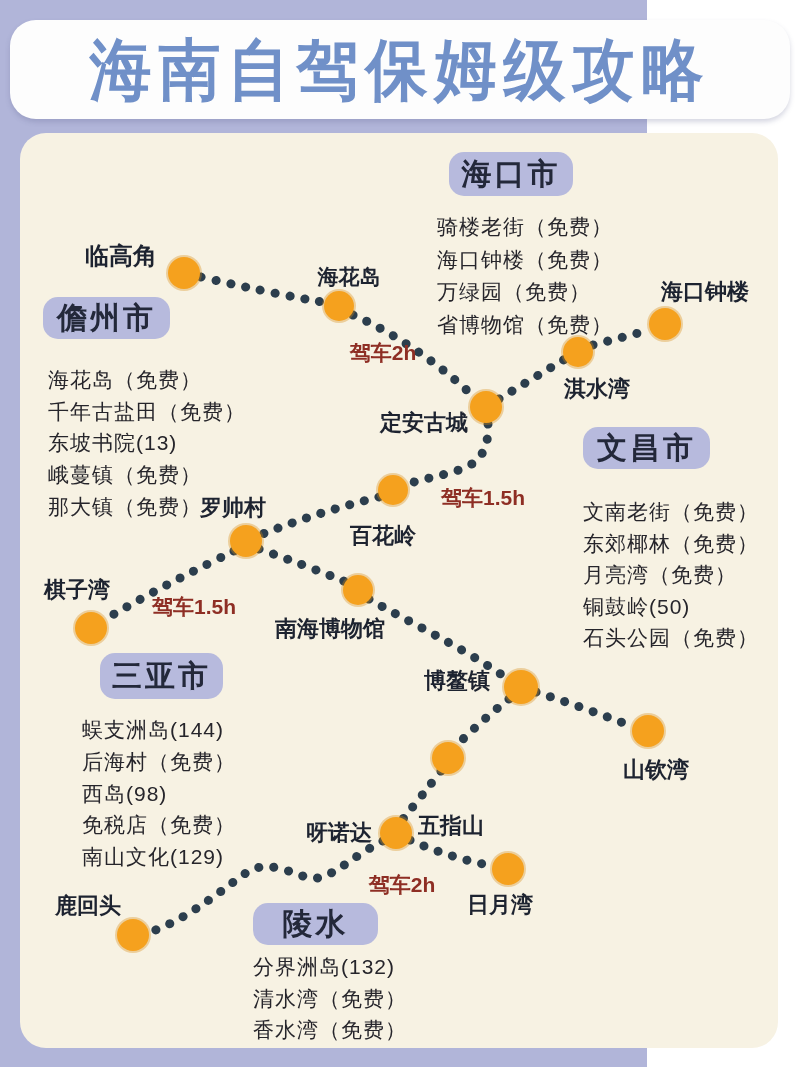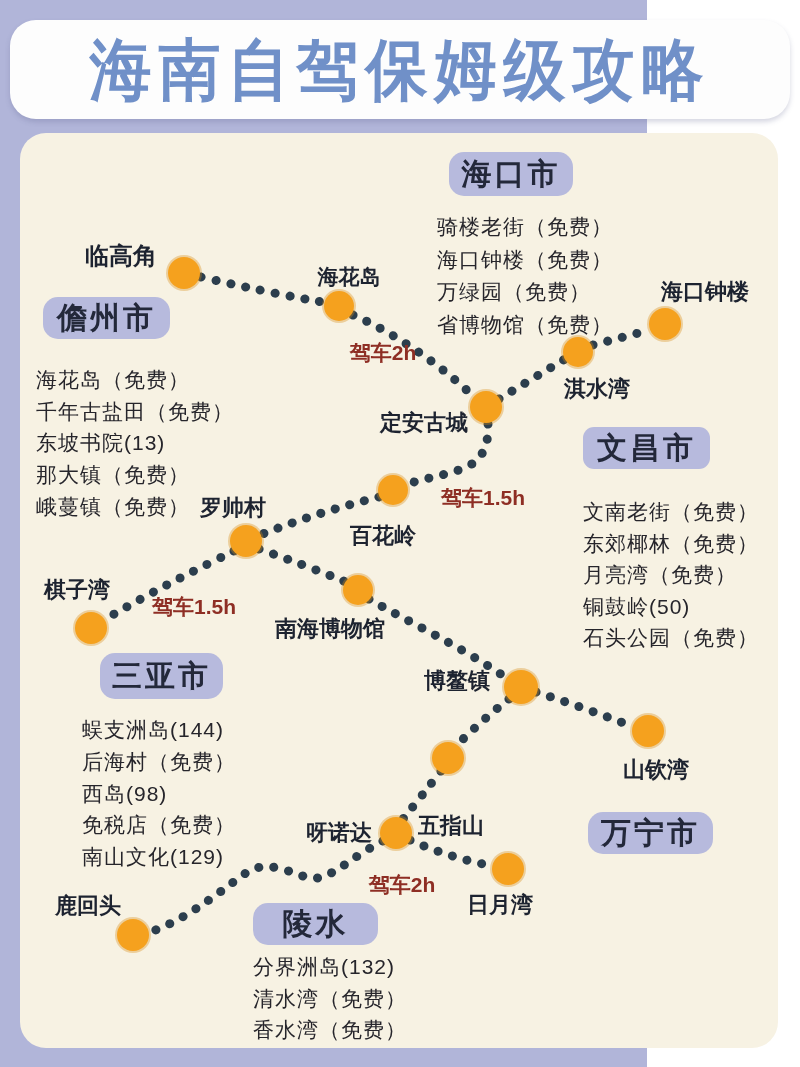--- a/index.html
+++ b/index.html
@@ -108,44 +108,43 @@
       <div class="station-dot" style="left: 117px; top: 919px; width: 32px; height: 32px;"></div>
       <div class="station-label" style="left: 88px; top: 906px; font-size: 22px;">鹿回头</div>
       <div class="city-pill" style="left: 449px; top: 152px; width: 124px; height: 44px;">海口市</div>
       <div class="city-list" style="left: 437px; top: 211px; line-height: 32.5px; font-size: 21px;">
         <div class="city-list-item">骑楼老街（免费）</div>
         <div class="city-list-item">海口钟楼（免费）</div>
         <div class="city-list-item">万绿园（免费）</div>
         <div class="city-list-item">省博物馆（免费）</div>
       </div>
       <div class="city-pill" style="left: 43px; top: 297px; width: 127px; height: 42px;">儋州市</div>
-      <div class="city-list" style="left: 36px; top: 364px; line-height: 31.7px; font-size: 21px;">
+      <div class="city-list" style="left: 48px; top: 364px; line-height: 31.7px; font-size: 21px;">
         <div class="city-list-item">海花岛（免费）</div>
         <div class="city-list-item">千年古盐田（免费）</div>
         <div class="city-list-item">东坡书院(13)</div>
+        <div class="city-list-item">峨蔓镇（免费）</div>
         <div class="city-list-item">那大镇（免费）</div>
-        <div class="city-list-item">峨蔓镇（免费）</div>
       </div>
-      <div class="city-pill" style="left: 583px; top: 427px; width: 127px; height: 42px; border-radius: 11px;">文昌市</div>
+      <div class="city-pill" style="left: 583px; top: 427px; width: 127px; height: 42px;">文昌市</div>
       <div class="city-list" style="left: 583px; top: 496px; line-height: 31.5px; font-size: 21px;">
         <div class="city-list-item">文南老街（免费）</div>
         <div class="city-list-item">东郊椰林（免费）</div>
         <div class="city-list-item">月亮湾（免费）</div>
         <div class="city-list-item">铜鼓岭(50)</div>
         <div class="city-list-item">石头公园（免费）</div>
       </div>
       <div class="city-pill" style="left: 100px; top: 653px; width: 123px; height: 46px;">三亚市</div>
       <div class="city-list" style="left: 82px; top: 714px; line-height: 31.8px; font-size: 21px;">
         <div class="city-list-item">蜈支洲岛(144)</div>
         <div class="city-list-item">后海村（免费）</div>
         <div class="city-list-item">西岛(98)</div>
         <div class="city-list-item">免税店（免费）</div>
         <div class="city-list-item">南山文化(129)</div>
       </div>
-      <div class="city-pill" style="left: 588px; top: 812px; width: 125px; height: 42px;">万宁市</div>
       <div class="city-pill" style="left: 245px; top: 903px; width: 125px; height: 42px; margin-left: 8px;">陵水</div>
       <div class="city-list" style="left: 253px; top: 951px; line-height: 31.5px; font-size: 21px;">
         <div class="city-list-item">分界洲岛(132)</div>
         <div class="city-list-item">清水湾（免费）</div>
         <div class="city-list-item">香水湾（免费）</div>
       </div>
       <div class="drive-label" style="left: 383px; top: 353px;">驾车2h</div>
       <div class="drive-label" style="left: 483px; top: 498px;">驾车1.5h</div>
       <div class="drive-label" style="left: 194px; top: 607px;">驾车1.5h</div>
       <div class="drive-label" style="left: 402px; top: 885px;">驾车2h</div>

